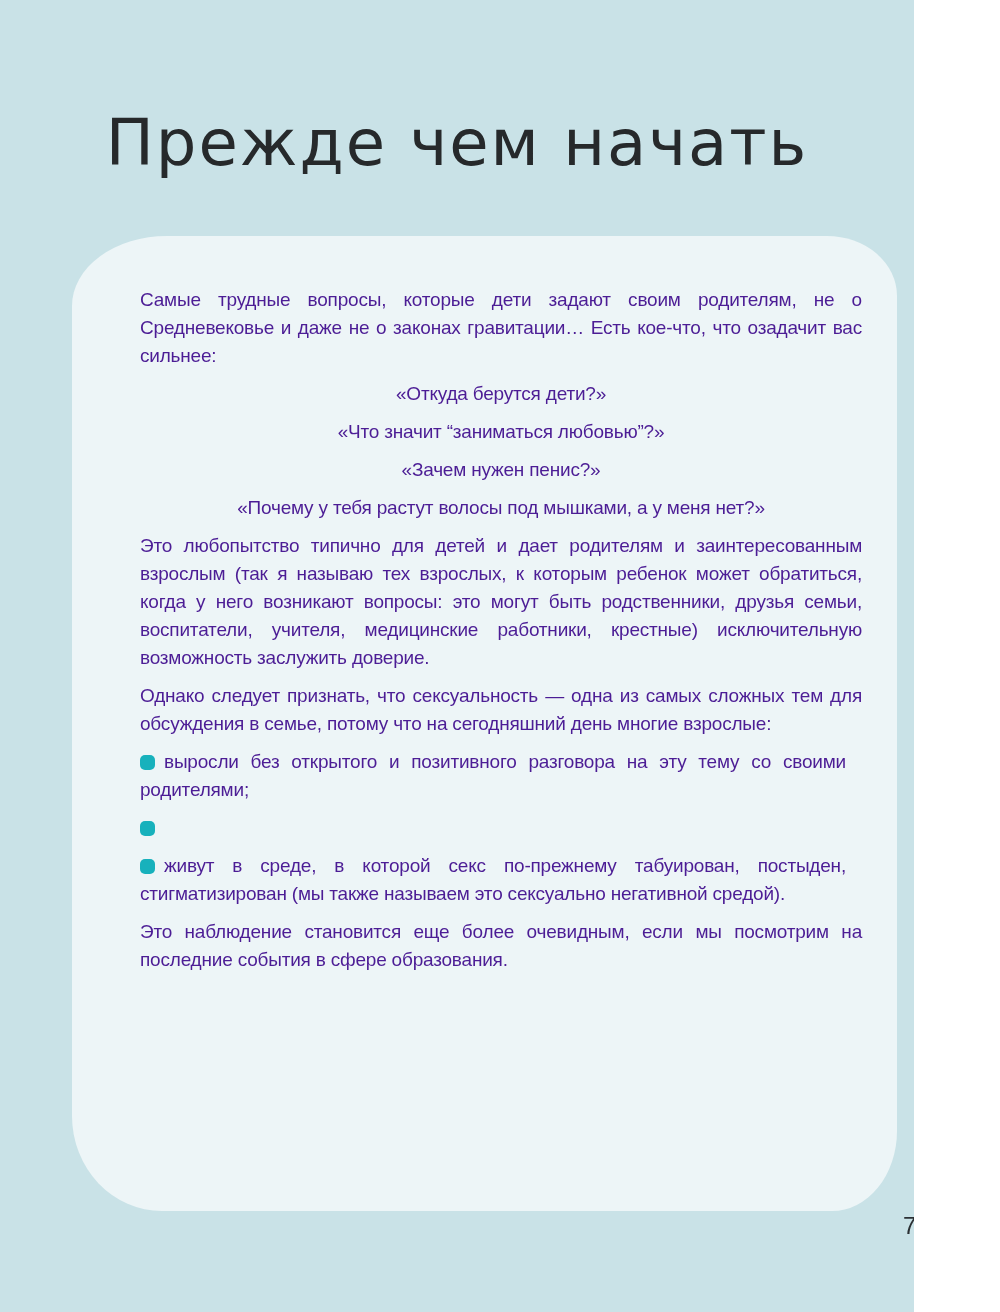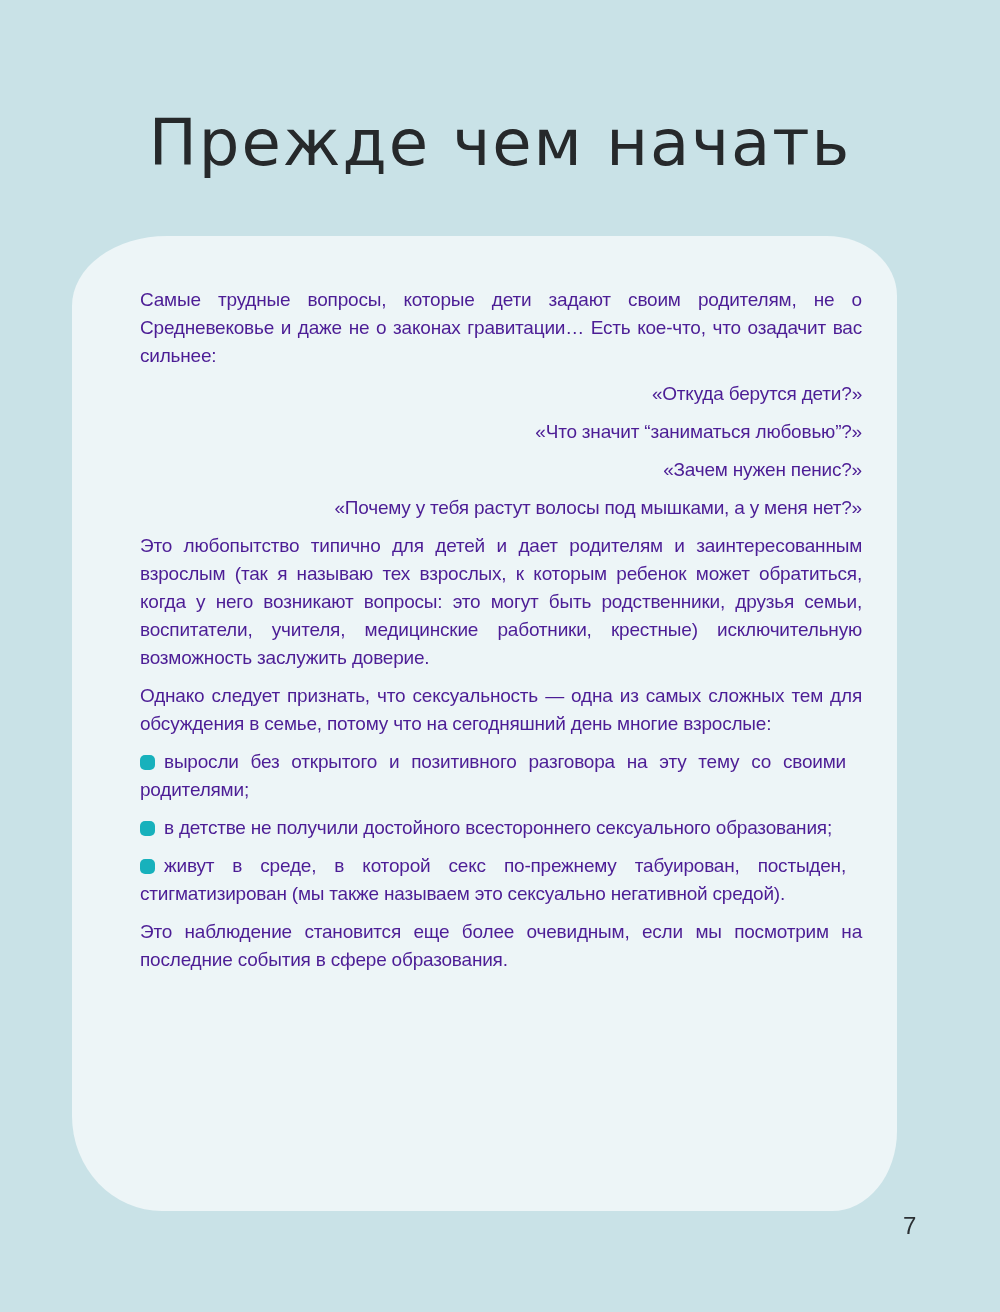--- a/index.html
+++ b/index.html
@@ -3,21 +3,21 @@
 <meta charset="utf-8">
 <style>
   html, body { margin: 0; padding: 0; }
   body {
     width: 1000px; height: 1312px;
     font-family: "Liberation Sans", sans-serif;
     overflow: hidden;
   }
   .page {
     position: relative;
-    width: 1000px; height: 1312px;
+    width: 914px; height: 1312px;
     background: #c9e2e7;
     overflow: hidden;
   }
   .title {
     position: absolute;
     top: 106px; left: 0;
     width: 100%;
     margin: 0;
     text-align: center;
     font-family: "DejaVu Sans", sans-serif;
@@ -41,21 +41,21 @@
     font-size: 19px;
     line-height: 28px;
     letter-spacing: -0.2px;
   }
   .para {
     margin: 0 0 10px 0;
     text-align: justify;
   }
   .question {
     margin: 0 0 10px 0;
-    text-align: right;
+    text-align: center;
   }
   .bullet-item {
     margin: 0 16px 10px 0;
     text-align: justify;
   }
   .bullet-sq {
     display: inline-block;
     width: 15px; height: 15px;
     background: #17b1bc;
     border-radius: 5px;
@@ -88,21 +88,21 @@
         <p class="question">«Зачем нужен пенис?»</p>
         <p class="question">«Почему у тебя растут волосы под мышками, а у меня нет?»</p>
       </div>
 
       <p class="para">Это любопытство типично для детей и дает родителям и заинтересованным взрослым (так я называю тех взрослых, к которым ребенок может обратиться, когда у него возникают вопросы: это могут быть родственники, друзья семьи, воспитатели, учителя, медицинские работники, крестные) исключительную возможность заслужить доверие.</p>
 
       <p class="para">Однако следует признать, что сексуальность — одна из самых сложных тем для обсуждения в семье, потому что на сегодняшний день многие взрослые:</p>
 
       <div>
         <p class="bullet-item"><span class="bullet-sq"></span><span>выросли без открытого и позитивного разговора на эту тему со своими родителями;</span></p>
-        <p class="bullet-item"><span class="bullet-sq"></span><span>в детстве не получили достойного всестороннего сексуального образования;</span></p>
+        <p class="bullet-item"><span class="bullet-sq"></span></p>
         <p class="bullet-item"><span class="bullet-sq"></span><span>живут в среде, в которой секс по-прежнему табуирован, постыден, стигматизирован (мы также называем это сексуально негативной средой).</span></p>
       </div>
 
       <p class="para closing">Это наблюдение становится еще более очевидным, если мы посмотрим на последние события в сфере образования.</p>
 
     </div>
   </div>
 
   <div class="page-number">7</div>
 

